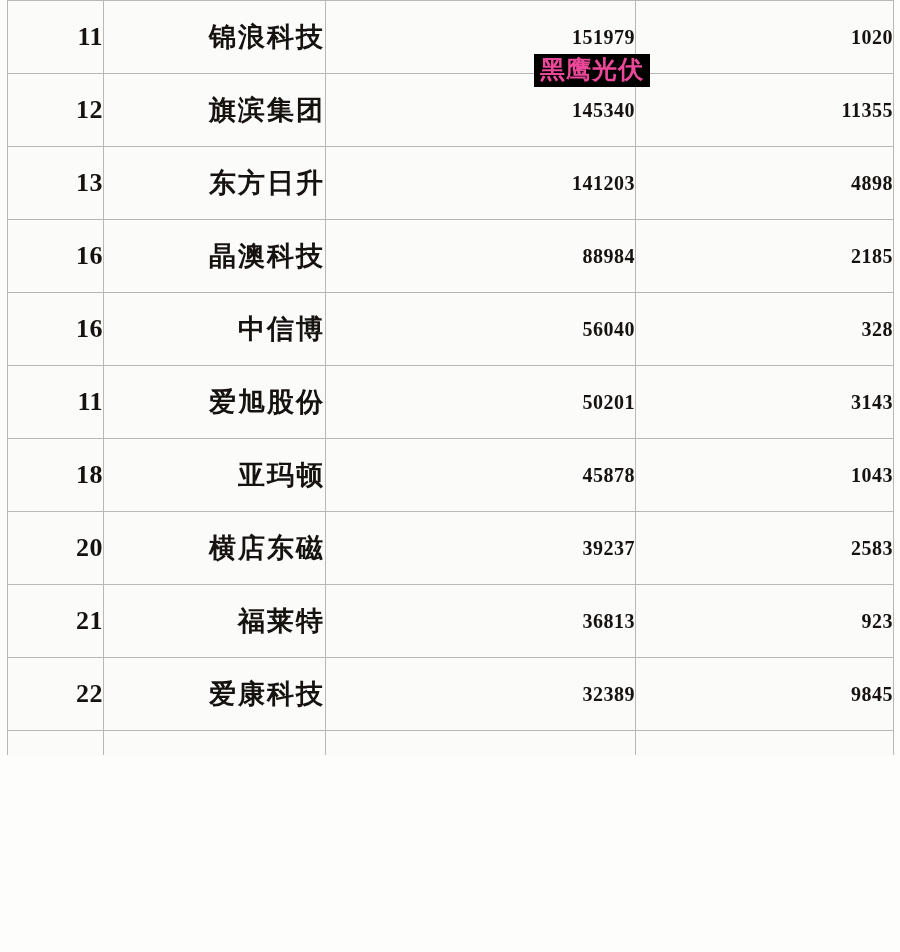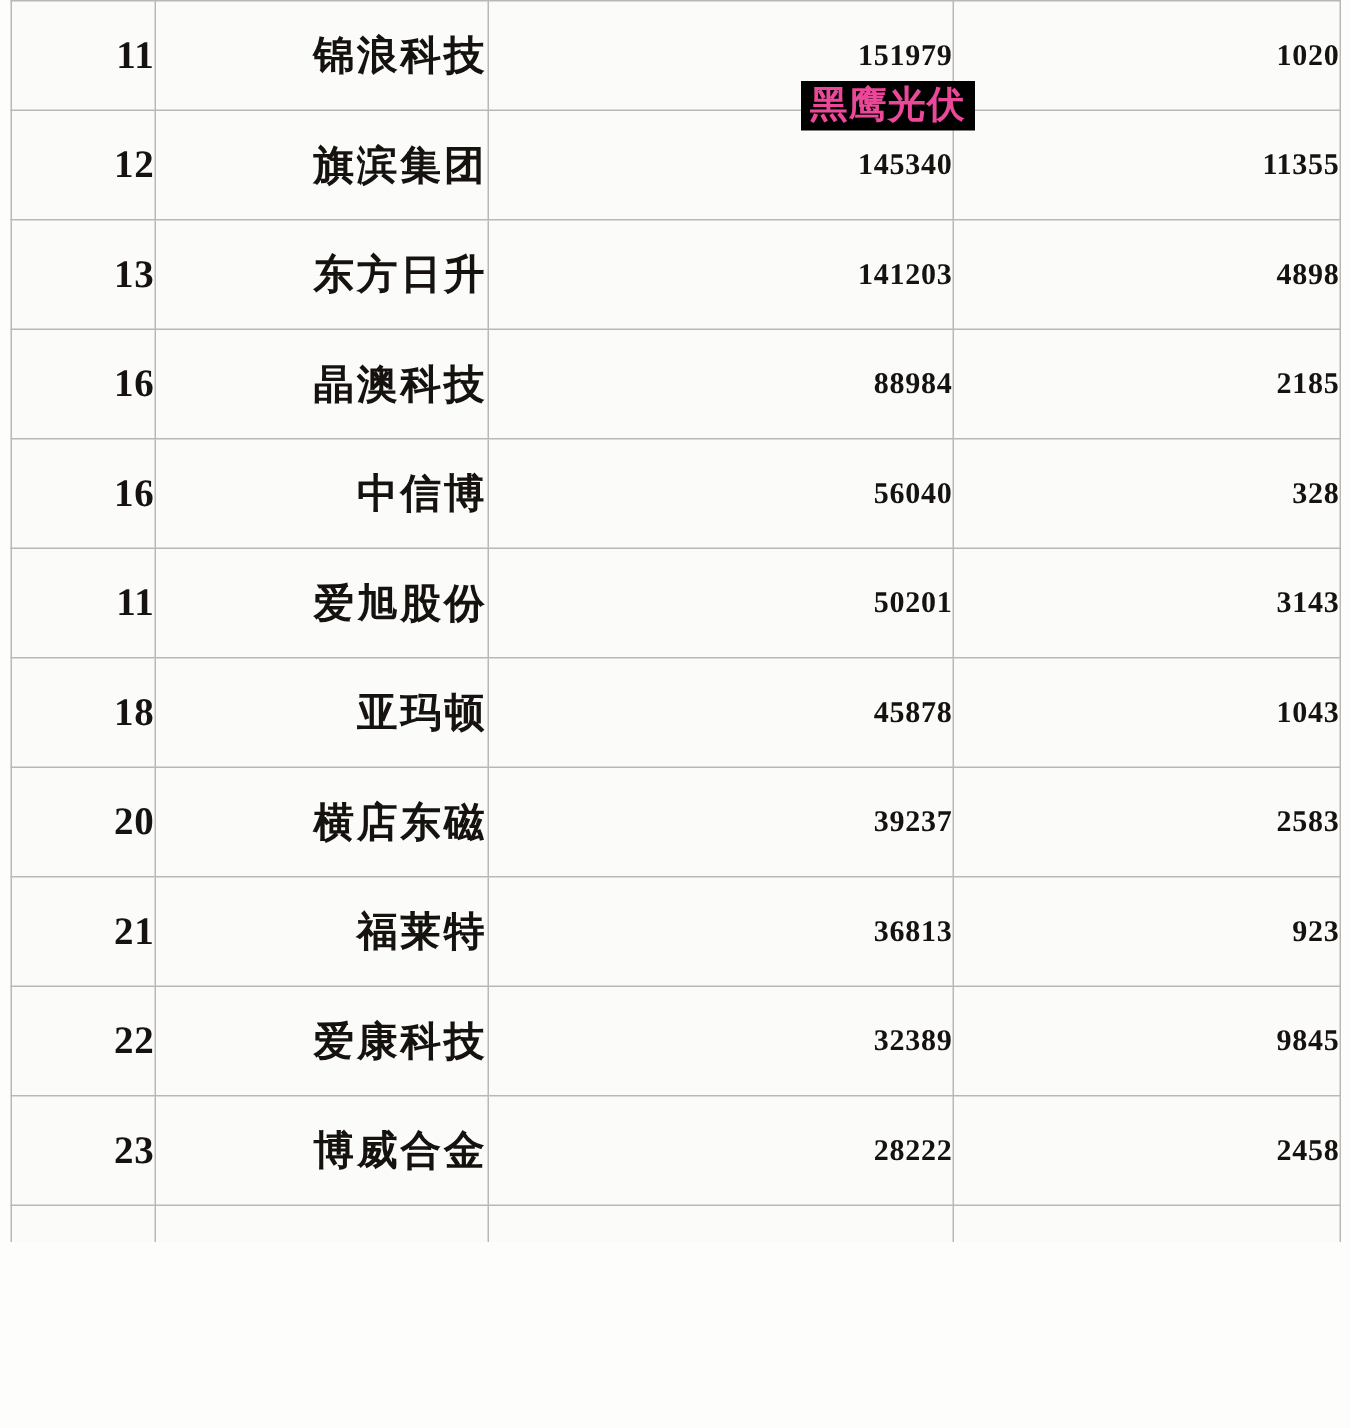--- a/index.html
+++ b/index.html
@@ -145,26 +145,20 @@
         <td class="name-cell">福莱特</td>
         <td class="num-cell">36813</td>
         <td class="num-cell">923</td>
       </tr>
       <tr>
         <td class="rank-cell">22</td>
         <td class="name-cell">爱康科技</td>
         <td class="num-cell">32389</td>
         <td class="num-cell">9845</td>
       </tr>
-      <tr>
-        <td class="rank-cell">23</td>
-        <td class="name-cell">博威合金</td>
-        <td class="num-cell">28222</td>
-        <td class="num-cell">2458</td>
-      </tr>
       <tr class="partial">
         <td></td>
         <td></td>
         <td></td>
         <td></td>
       </tr>
     </tbody>
   </table>
 
   <div class="watermark">黑鹰光伏</div>

